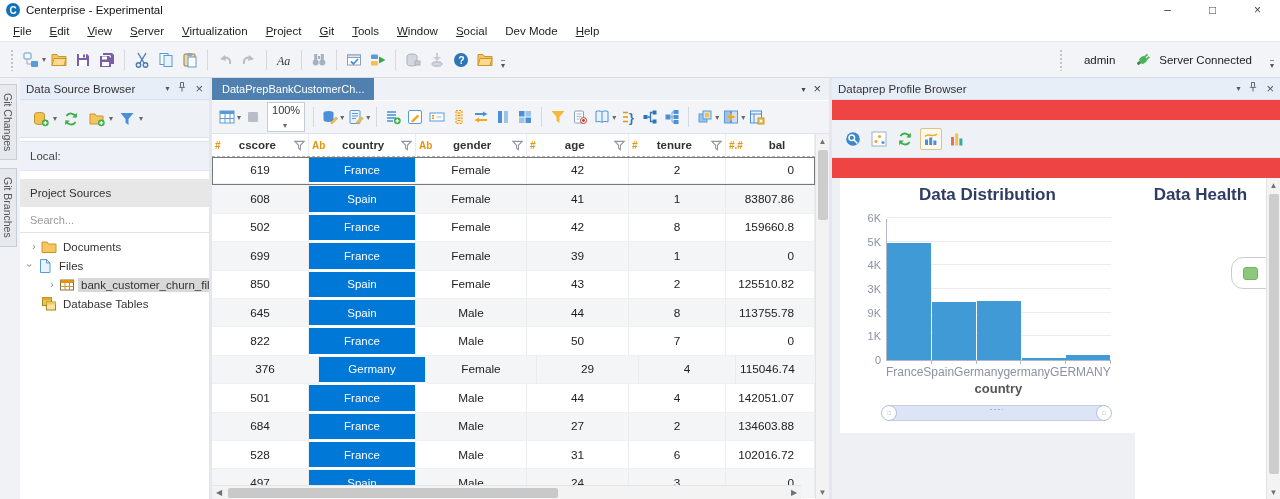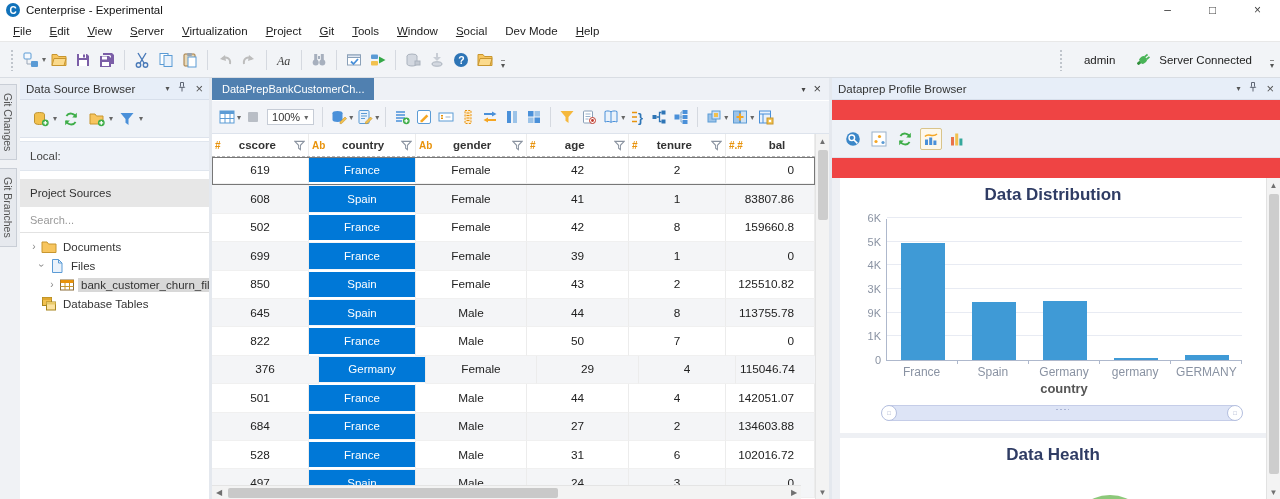--- a/index.html
+++ b/index.html
@@ -64,21 +64,21 @@
   .tree-row .ic { width:16px; height:16px; margin:0 3px 0 1px; }
   .tree-label { white-space:nowrap; padding:1px 3px; }
   .tree-row.selected .tree-label { background:#d8d8d8; }
 
   
   .tabstrip { height:22px; background:#eef1f6; display:flex; align-items:flex-end; flex:0 0 auto; }
   .doc-tab { height:22px; background:#5080b0; color:#fff; font-size:11px; display:flex; align-items:center; padding:0 10px; }
   .tabstrip-icons { margin-left:auto; display:flex; align-items:center; gap:8px; padding-right:8px; color:#444; height:100%; }
   .editor-toolbar { height:34px; background:#f2f4f8; border-top:1px solid #fff; border-bottom:1px solid #dde3ec; display:flex; align-items:center; padding:0 4px; flex:0 0 auto; }
   .editor-toolbar .ic { width:19px; height:19px; margin:0 1.5px; }
-  .zoom-box { background:#fff; border:1px solid #c6ccd6; font-size:11px; color:#333; padding:1px 4px; margin:0 3px; display:flex; align-items:center; gap:5px; }
+  .zoom-box { background:#fff; border:1px solid #c6ccd6; font-size:11px; color:#333; padding:1px 4px; margin:0 3px; display:flex; align-items:center; gap:5px;flex-direction:column; }
 
   
   .grid-wrap { flex:1; position:relative; background:#fff; min-height:0; overflow:hidden; display:flex; }
   .grid-cols { flex:1; overflow:hidden; position:relative; }
   .grid-header { display:flex; height:23px; border-bottom:1px dashed #b5b5b5; background:#fff; }
   .gh-cell { display:flex; align-items:center; border-right:1px solid #ececec; padding:0 3px; position:relative; }
   .gh-type { color:#e8930c; font-weight:bold; font-size:10px; flex:0 0 auto; }
   .gh-name { flex:1; text-align:center; font-weight:bold; font-size:11.5px; color:#333; }
   .gh-funnel { flex:0 0 auto; display:flex; }
   .grid-row { display:flex; height:28.4px; }
@@ -91,21 +91,21 @@
 
   
   .vscroll { width:14px; background:#f3f3f3; flex:0 0 auto; display:flex; flex-direction:column; align-items:center; border-left:1px solid #e4e4e4; }
   .scroll-arrow { font-size:8px; color:#707070; height:14px; display:flex; align-items:center; justify-content:center; width:100%; }
   .vthumb { width:10px; background:#cdcdcd; border-radius:2px; }
   .hscroll { position:absolute; left:0; right:14px; bottom:0; height:14px; background:#f3f3f3; border-top:1px solid #e4e4e4; display:flex; align-items:center; }
   .hthumb { height:10px; background:#c9c9c9; border-radius:2px; }
 
   
   .profile-body { flex:1; background:#eef0f4; display:flex; min-height:0; }
-  .profile-cards { flex:1; display:flex; flex-direction:column; min-width:0; }
+  .profile-cards { flex:1; display:flex; flex-direction:row; min-width:0; }
   .card { background:#fff; position:relative; overflow:hidden; }
   .card1 { height:255px; margin-bottom:5px; }
   .card2 { flex:1; }
   .chart-title { text-align:center; font-size:17px; font-weight:bold; color:#2f3c64; padding-top:7px; }
 
   .plot-area { position:relative; margin:14px 24px 0 46px; height:142px; border-left:1px solid #aeb8cc; border-bottom:1px solid #aeb8cc; }
   .gridline { position:absolute; left:0; right:0; height:1px; background:#e8ebf3; }
   .ytick-label { position:absolute; right:calc(100% + 6px); font-size:11px; color:#8a93a3; transform:translateY(-50%); }
   .bars { position:absolute; left:0; right:0; bottom:0; top:0; display:flex; align-items:flex-end; }
   .bar-slot { flex:1; display:flex; justify-content:center; align-items:flex-end; height:100%; position:relative; }
@@ -364,21 +364,21 @@
         <div class="tree" id="dsb-tree">
             <div class="tree-row " style="padding-left:8px;">
     <span class="exp">›</span>
     <span class="ic ">
                 <svg width="16" height="16" viewBox="0 0 16 16">
                   <path d="M1 3h5l1.5 2H15v8.5H1z" fill="#f7c55e" stroke="#c8962f"></path>
                 </svg>
               </span>
     <span class="tree-label">Documents</span>
   </div>
-            <div class="tree-row " style="padding-left:16px;">
+            <div class="tree-row " style="padding-left:4px;">
     <span class="exp"><span style="display:inline-block;transform:rotate(90deg);">›</span></span>
     <span class="ic ">
                 <svg width="16" height="16" viewBox="0 0 16 16">
                   <path d="M3.5 1.5h6L13 5v9.5H3.5z" fill="#eaf2fb" stroke="#5b9bd5"></path>
                   <path d="M9.5 1.5V5H13" fill="none" stroke="#5b9bd5"></path>
                 </svg>
               </span>
     <span class="tree-label">Files</span>
   </div>
             <div class="tree-row selected" style="padding-left:26px;">

